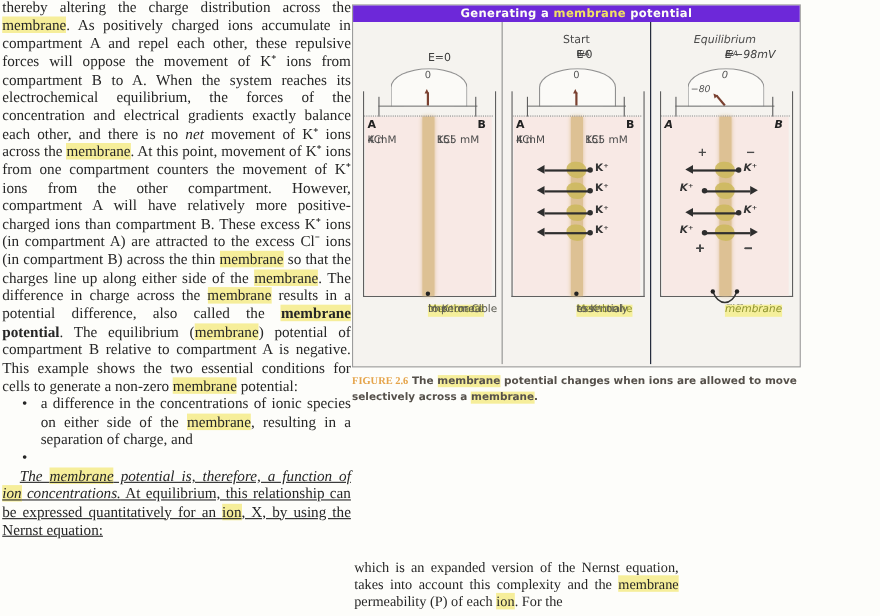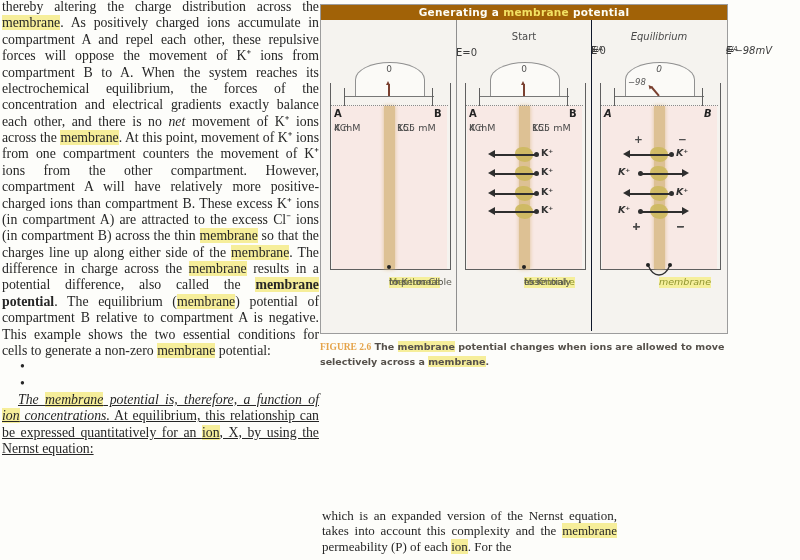--- a/index.html
+++ b/index.html
@@ -15,30 +15,30 @@
     font-size:13.8px;line-height:16.38px;text-align:justify;}
   #leftcol p{margin:0;}
   .bullets{margin:0;}
   .bullet{display:flex;}
   .bullet .mark{width:17px;padding-left:18px;flex:none;}
   .bullet .btxt{flex:1;text-align:justify;}
   .indent{text-indent:16px;text-decoration:underline;}
   
   #figure{position:absolute;left:320px;top:4px;width:406px;height:328px;
     background:#f5f3ef;border:1px solid #9c9c9c;font-family:"DejaVu Sans",sans-serif;}
-  #figtitle{height:15px;background:#a16207;color:#fdfdf6;font-size:10.5px;
+  #figtitle{height:15px;background:#6d28d9;color:#fdfdf6;font-size:10.5px;
     font-weight:bold;text-align:center;line-height:15px;letter-spacing:.3px;}
   #figbody{position:relative;width:404px;height:311px;margin:0 auto;}
   .panel{position:absolute;top:0;width:134px;height:311px;}
   .p1{left:0;border-right:1px solid #8f8f8f;}
   .p2{left:135px;border-right:1px solid #0f172a;}
   .p3{left:270px;width:134px;font-style:italic;}
   .panel *{position:absolute;}
   .phead{left:0;right:0;top:11px;text-align:center;font-size:10px;color:#4a4a4a;height:12px;}
-  .peq{left:0;right:0;top:25px;text-align:right;font-size:10px;color:#3d3d3d;height:12px;}
+  .peq{left:0;right:0;top:25px;text-align:center;font-size:10px;color:#3d3d3d;height:12px;}
   .p1 .peq{top:27px;}
   
   .dome{left:33px;top:42px;width:68px;height:34px;border:1.3px solid #909090;border-bottom:none;
     border-radius:68px 68px 0 0/34px 34px 0 0;background:#fbfaf7;}
   .gzero{left:0;right:0;top:44px;text-align:center;font-size:9px;color:#555;}
   .gread{left:36px;top:57px;font-size:8.5px;color:#555;}
   .gbase{left:22px;top:76px;width:90px;height:0;border-top:1.4px solid #777;}
   .gpostL,.gpostR{top:68px;width:1.4px;height:34px;background:#5f5f5f;}
   .gpostL{left:22px;} .gpostR{left:110px;}
   .needle{left:66px;top:64px;width:1.8px;height:12px;background:#7a4030;transform-origin:bottom center;}
@@ -83,20 +83,21 @@
     font-size:13px;line-height:15.4px;text-align:justify;}
 </style>
 </head>
 <body>
 
 <div id="leftcol">
   <p><span>thereby altering the charge distribution across the </span><span class="hl">membrane</span><span>. As positively charged ions accumulate in compartment A and repel each other, these repulsive forces will oppose the movement of K⁺ ions from compartment B to A. When the system reaches its electrochemical equilibrium, the forces of the concentration and electrical gradients exactly balance each other, and there is no </span><span class="i">net</span><span> movement of K⁺ ions across the </span><span class="hl">membrane</span><span>. At this point, movement of K⁺ ions from one compartment counters the movement of K⁺ ions from the other compartment. However, compartment A will have relatively more positive-charged ions than compartment B. These excess K⁺ ions (in compartment A) are attracted to the excess Cl⁻ ions (in compartment B) across the thin </span><span class="hl">membrane</span><span> so that the charges line up along either side of the </span><span class="hl">membrane</span><span>. The difference in charge across the </span><span class="hl">membrane</span><span> results in a potential difference, also called the </span><span class="hl b">membrane</span><span class="b"> potential</span><span>. The equilibrium (</span><span class="hl">membrane</span><span>) potential of compartment B relative to compartment A is negative. This example shows the two essential conditions for cells to generate a non-zero </span><span class="hl">membrane</span><span> potential:</span></p>
   <div class="bullets">
     <div class="bullet">
       <span class="mark">•</span>
+      <span class="btxt"><span>a difference in the concentrations of ionic species on either side of the </span><span class="hl">membrane</span><span>, resulting in a separation of charge, and</span></span>
     </div>
     <div class="bullet">
       <span class="mark">•</span>
     </div>
   </div>
   <p class="indent"><span class="i">The </span><span class="hl i">membrane</span><span class="i"> potential is, therefore, a function of </span><span class="hl i">ion</span><span class="i"> concentrations.</span><span> At equilibrium, this relationship can be expressed quantitatively for an </span><span class="hl">ion</span><span>, X, by using the Nernst equation:</span></p>
 </div>
 
 <div id="figure">
   <div id="figtitle"><span>Generating a </span><span class="y">membrane</span><span> potential</span></div>
@@ -203,21 +204,21 @@
 
     <div class="panel p3">
       <div class="phead">Equilibrium</div>
       <div class="peq">
           <span>E</span>
           <span class="sub">B/A</span>
           <span>=−98mV</span>
         </div>
       <div class="dome"></div>
       <div class="gzero">0</div>
-      <div class="gread">−98</div>
+      <div class="gread">−80</div>
       <div class="needle"></div>
       <div class="gbase"></div>
       <div class="gpostL"></div>
       <div class="gpostR"></div>
       <div class="beaker"></div>
       <div class="liquid"></div>
       <div class="membrane"></div>
       <div class="surface"></div>
       <div class="blob" style="top:127px"></div>
       <div class="blob" style="top:146px"></div>

